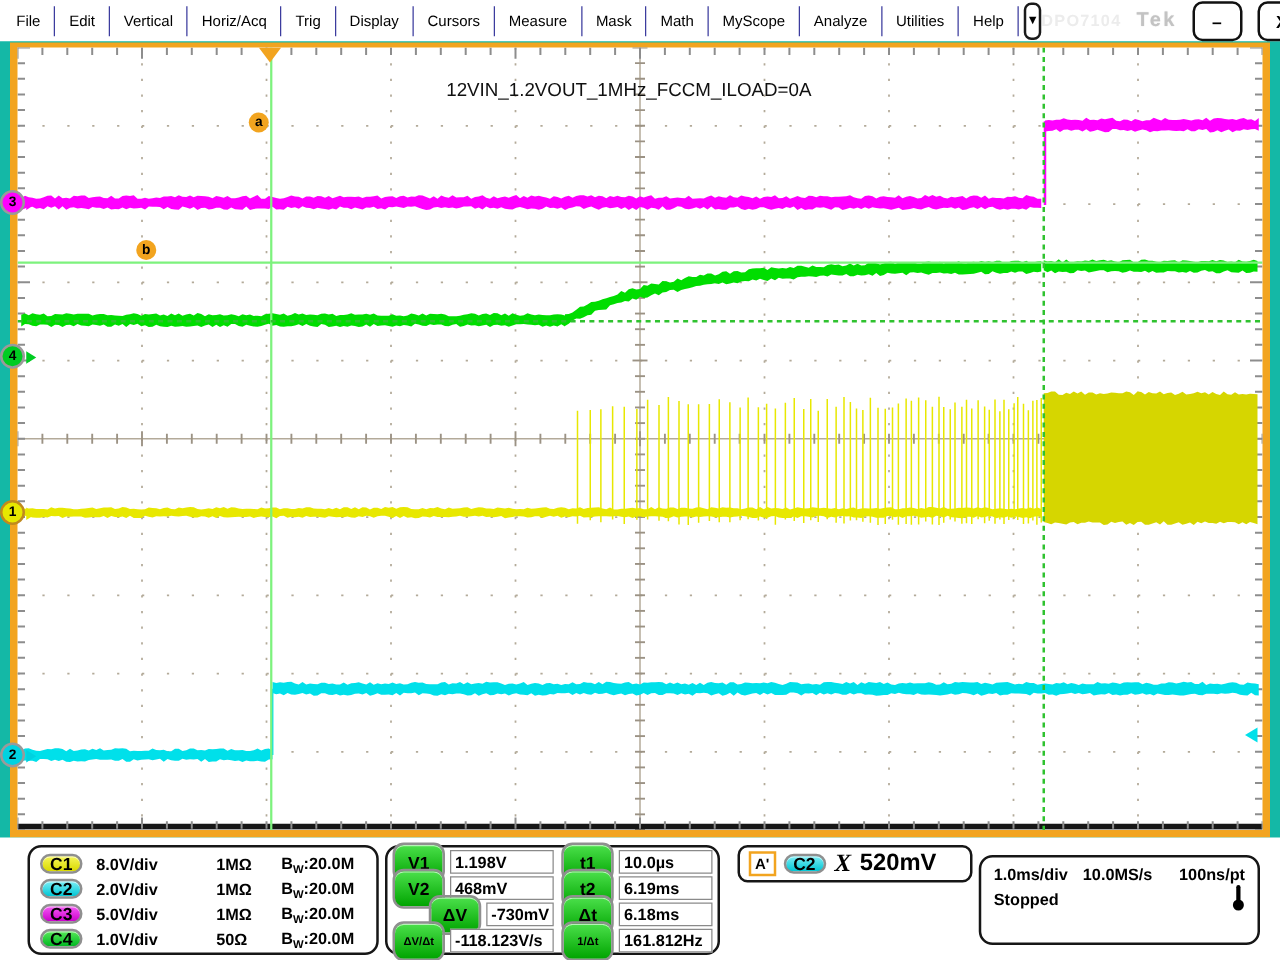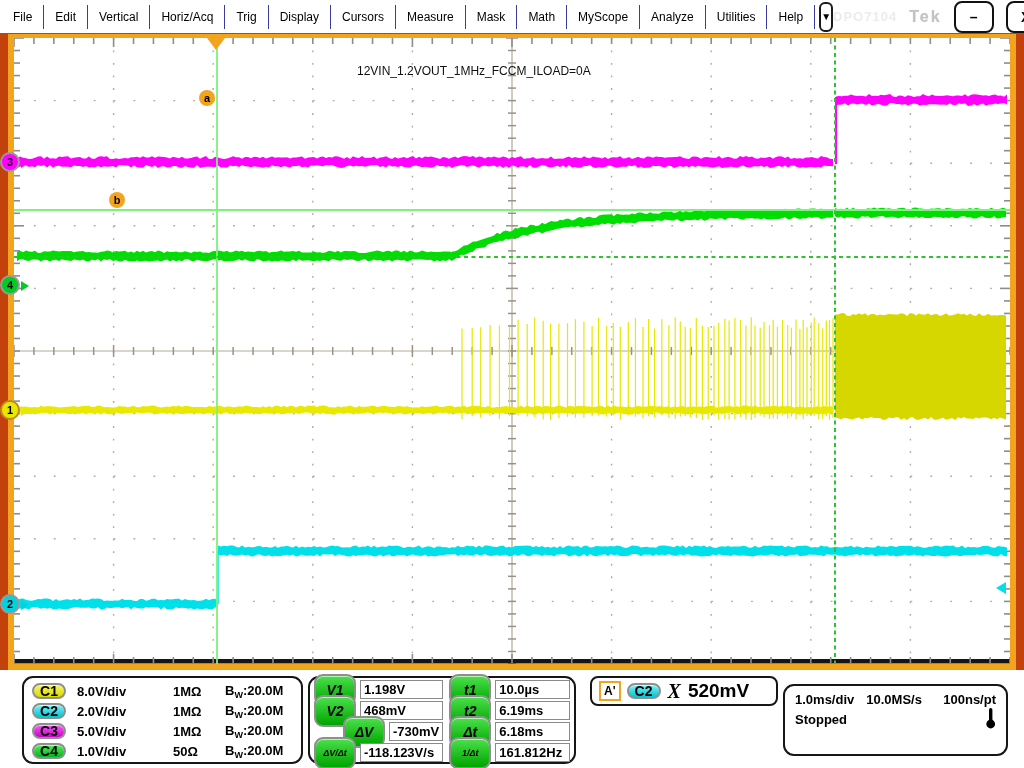--- a/index.html
+++ b/index.html
@@ -1,33 +1,33 @@
 <!DOCTYPE html>
 <html><head>
 <meta charset="utf-8">
 <style>
   html,body{margin:0;padding:0;background:#dcdcdc;}
-  .screen{position:relative;width:1024px;height:768px;background:#c2410c;overflow:hidden;
+  .screen{position:relative;width:1024px;height:768px;background:#14b8a6;overflow:hidden;
           font-family:"Liberation Sans",sans-serif;-webkit-font-smoothing:antialiased;}
   
   .menubar{position:absolute;left:0;top:0;width:1024px;height:33px;background:#fff;
            display:flex;align-items:center;padding-left:2px;box-sizing:border-box;}
   .mi{font-size:12px;color:#000;padding:0 11px;cursor:default;white-space:nowrap;}
   .msep{width:1px;height:24px;background:#3c3c9e;}
   .menu-drop{width:36px;height:26px;border:2px solid #1a1a1a;border-radius:6px;margin-left:4px;
              display:flex;align-items:center;justify-content:center;font-size:10px;background:#fff;}
   .win-right{margin-left:auto;display:flex;align-items:center;gap:12px;padding-right:8px;}
   .model-ghost{font-size:13px;font-weight:bold;color:#ececec;letter-spacing:1px;}
   .tek-logo{font-size:16px;font-weight:bold;color:#c3c3c3;letter-spacing:2px;text-shadow:0 0 1px #dcdcdc;}
   .winbtn{width:36px;height:28px;border:2px solid #111;border-radius:8px;background:#fff;
           display:flex;align-items:center;justify-content:center;font-size:14px;font-weight:bold;}
   
   .scope{position:absolute;left:8px;top:34px;width:1008px;height:636px;background:#F2A41F;}
   .plot{position:absolute;left:6px;top:4px;width:996px;height:626px;background:#ffffff;}
-  .annotation{position:absolute;left:357px;top:64px;font-size:12px;color:#101010;text-align:center;}
+  .annotation{position:absolute;left:357px;top:64px;font-size:15px;color:#101010;text-align:center;}
   .chmark{position:absolute;left:0;width:20px;height:20px;border-radius:50%;
           display:flex;align-items:center;justify-content:center;
           font-size:11px;font-weight:bold;color:#000;box-sizing:border-box;z-index:5;}
   .chmark .arr{position:absolute;left:19px;top:4px;width:0;height:0;
           border-top:5px solid transparent;border-bottom:5px solid transparent;}
   .curlab{position:absolute;width:16px;height:16px;border-radius:50%;background:#F2A41F;
           display:flex;align-items:center;justify-content:center;font-size:11px;font-weight:bold;color:#000;z-index:6;}
   .trig-arrow{position:absolute;left:996px;top:582px;width:0;height:0;
           border-top:6px solid transparent;border-bottom:6px solid transparent;z-index:6;}
   
@@ -38,21 +38,21 @@
   .p-trig{left:590px;top:6px;width:188px;height:30px;border-radius:8px;
           display:flex;align-items:center;gap:6px;padding:0 7px;}
   .p-time{left:783px;top:14px;width:225px;height:72px;padding:3px 10px;text-align:center;}
   .chrow{height:20px;display:flex;align-items:center;padding:0 8px;font-size:13px;font-weight:bold;color:#000;}
   .chrow .scale{flex:0 0 96px;margin-left:11px;}
   .chrow .imp{flex:0 0 52px;text-align:left;}
   .badge{display:inline-flex;align-items:center;justify-content:center;
          border:2px solid #8f8f8f;border-radius:9px;font-size:14px;font-weight:bold;color:#000;
          box-sizing:border-box;box-shadow:inset 0 1px 0 rgba(255,255,255,.6);}
   .chbadge{width:34px;height:16px;}
-  .mbadge{width:42px;height:32px;flex:0 0 42px;font-style:italic;}
+  .mbadge{width:42px;height:32px;flex:0 0 42px;}
   .sub{font-size:9px;vertical-align:-3px;}
   .measgrid{display:grid;grid-template-columns:1fr 1fr;column-gap:6px;row-gap:2px;}
   .mrow{display:flex;align-items:center;gap:4px;height:19px;}
   .mbox{flex:1;height:19px;border:1px solid #8a8a8a;display:flex;align-items:center;
         padding:0 3px;font-size:13px;font-weight:bold;color:#000;background:#fff;box-sizing:border-box;}
   .trig-a{border:2px solid #F2A41F;padding:0 3px;font-size:12px;font-weight:bold;color:#000;line-height:16px;}
   .slope{font-family:"Liberation Serif",serif;font-style:italic;font-weight:bold;font-size:20px;margin:0 1px;}
   .trig-lvl{font-size:19px;font-weight:bold;}
   .trow{height:20px;display:flex;align-items:center;font-size:13px;font-weight:bold;color:#000;}
   .gap12{margin-left:12px;} .pushR{margin-left:auto;} .rl{margin-left:auto;margin-right:32px;}

